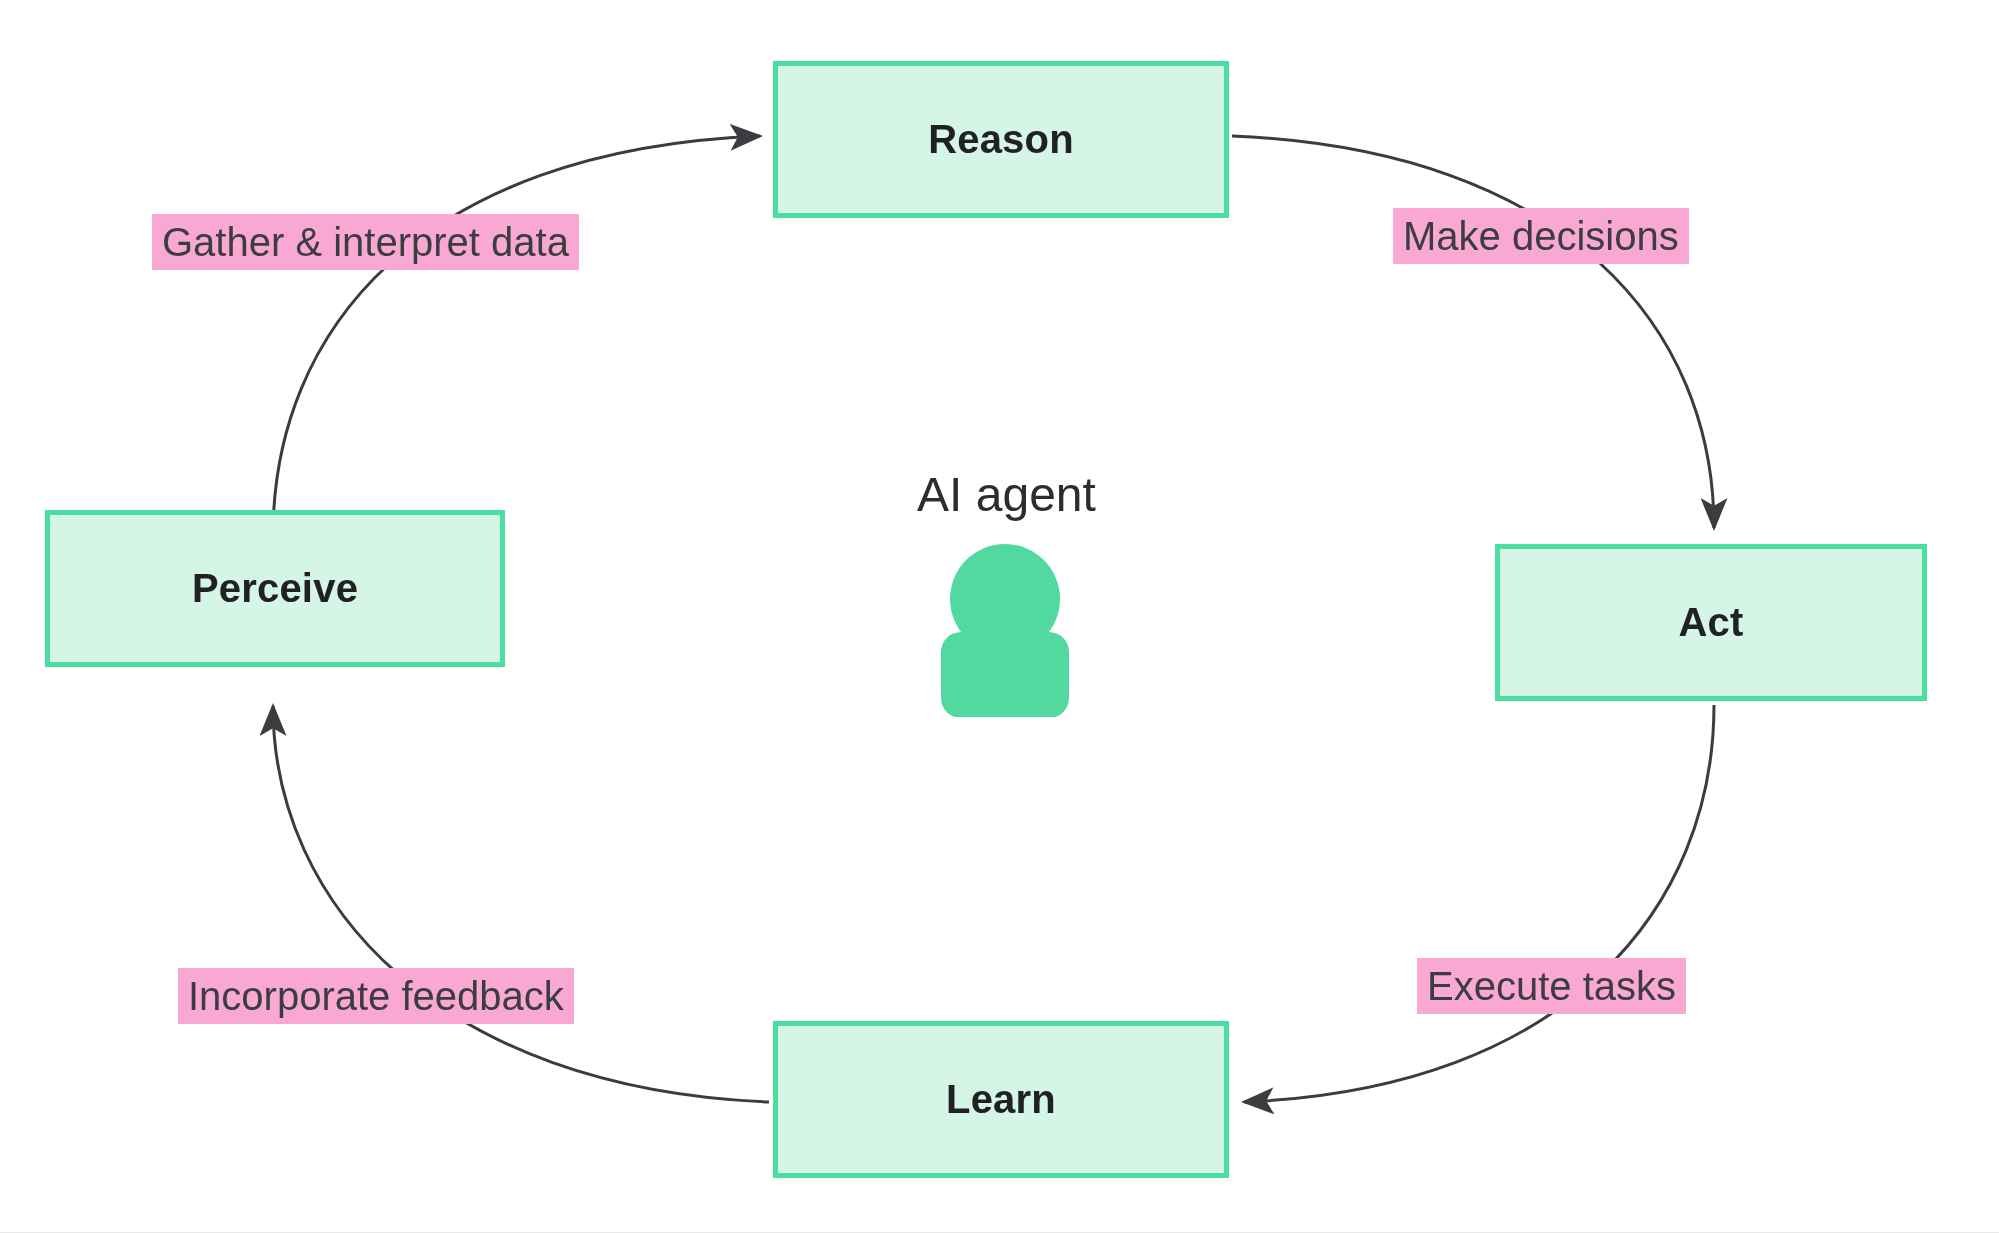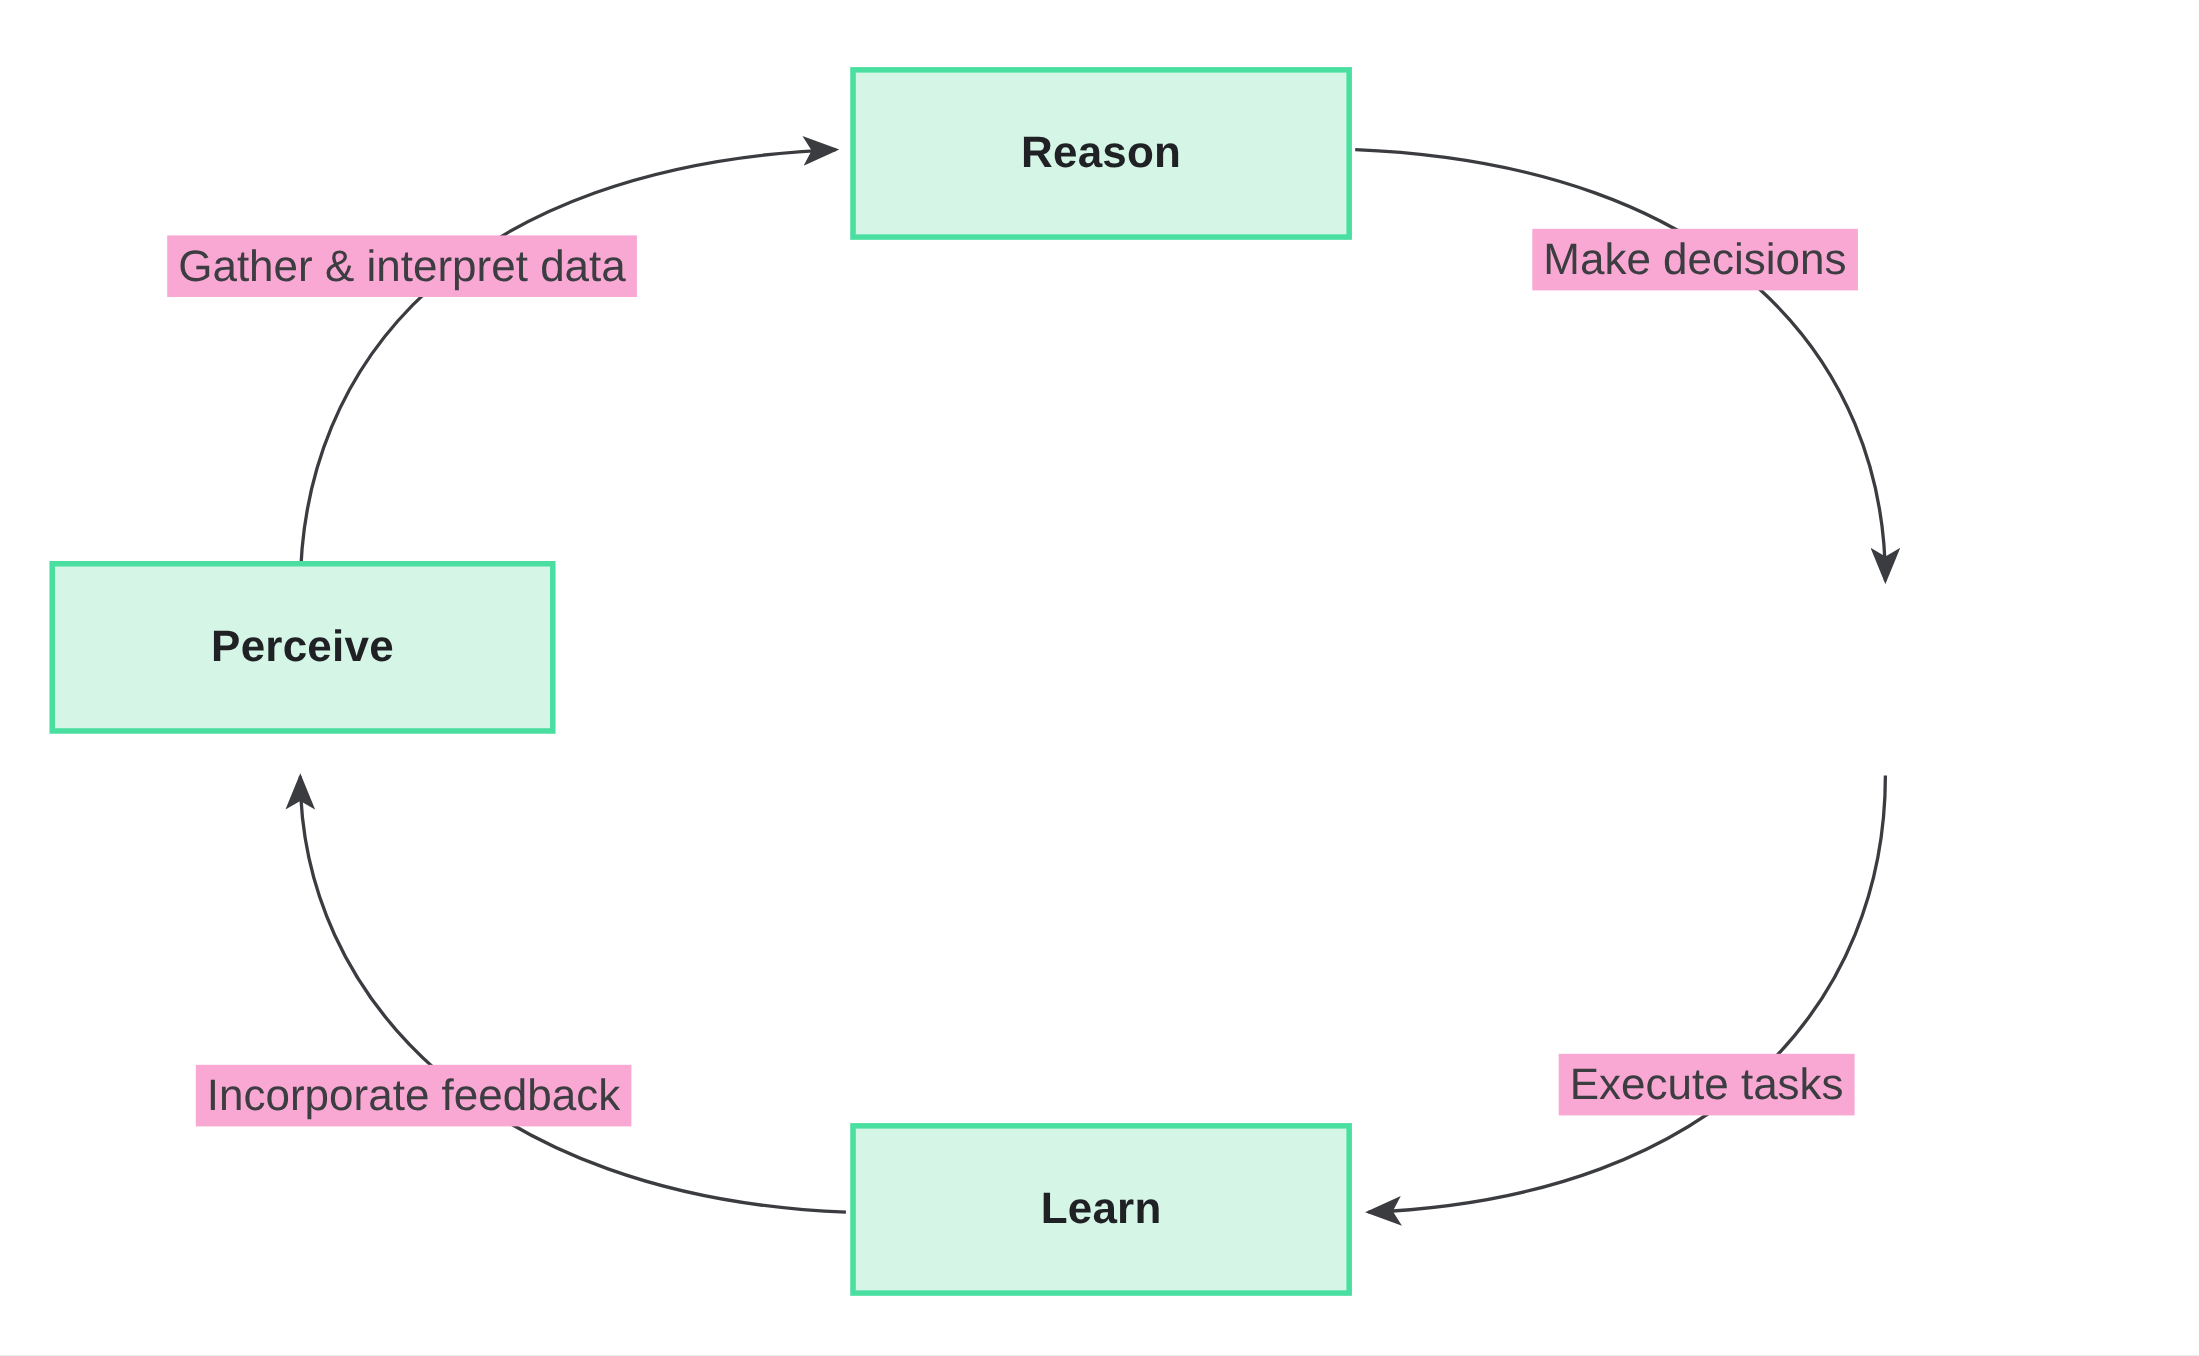--- a/index.html
+++ b/index.html
@@ -116,33 +116,45 @@
 
     <path d="M 1714 705 C 1714 905 1570 1089 1244 1102" fill="none" stroke="#3a3c40" stroke-width="3" marker-end="url(#arrowhead)"></path>
 
     <path d="M 769 1102 C 440 1089 273 905 273 706" fill="none" stroke="#3a3c40" stroke-width="3" marker-end="url(#arrowhead)"></path>
   </svg>
 
   <div class="node" id="node-reason">
     <span class="node-label">Reason</span>
   </div>
 
+  <div class="node" id="node-act">
+    <span class="node-label">Act</span>
+  </div>
 
   <div class="node" id="node-learn">
     <span class="node-label">Learn</span>
   </div>
 
   <div class="node" id="node-perceive">
     <span class="node-label">Perceive</span>
   </div>
 
   <div class="edge-label" id="label-perceive-reason">Gather &amp; interpret data</div>
 
   <div class="edge-label" id="label-reason-act">Make decisions</div>
 
   <div class="edge-label" id="label-act-learn">Execute tasks</div>
 
   <div class="edge-label" id="label-learn-perceive">Incorporate feedback</div>
 
+  <div id="center">
+    <div id="center-title">AI agent</div>
+    <div id="agent-icon">
+      <svg width="168" height="175" viewBox="0 0 168 175">
+        <circle cx="84" cy="57" r="55" fill="#52d9a0"></circle>
+        <rect x="20" y="90" width="128" height="86" rx="20" ry="20" fill="#52d9a0"></rect>
+      </svg>
+    </div>
+  </div>
 
   <div class="bottom-rule"></div>
 
 </div>
 
 </body></html>

